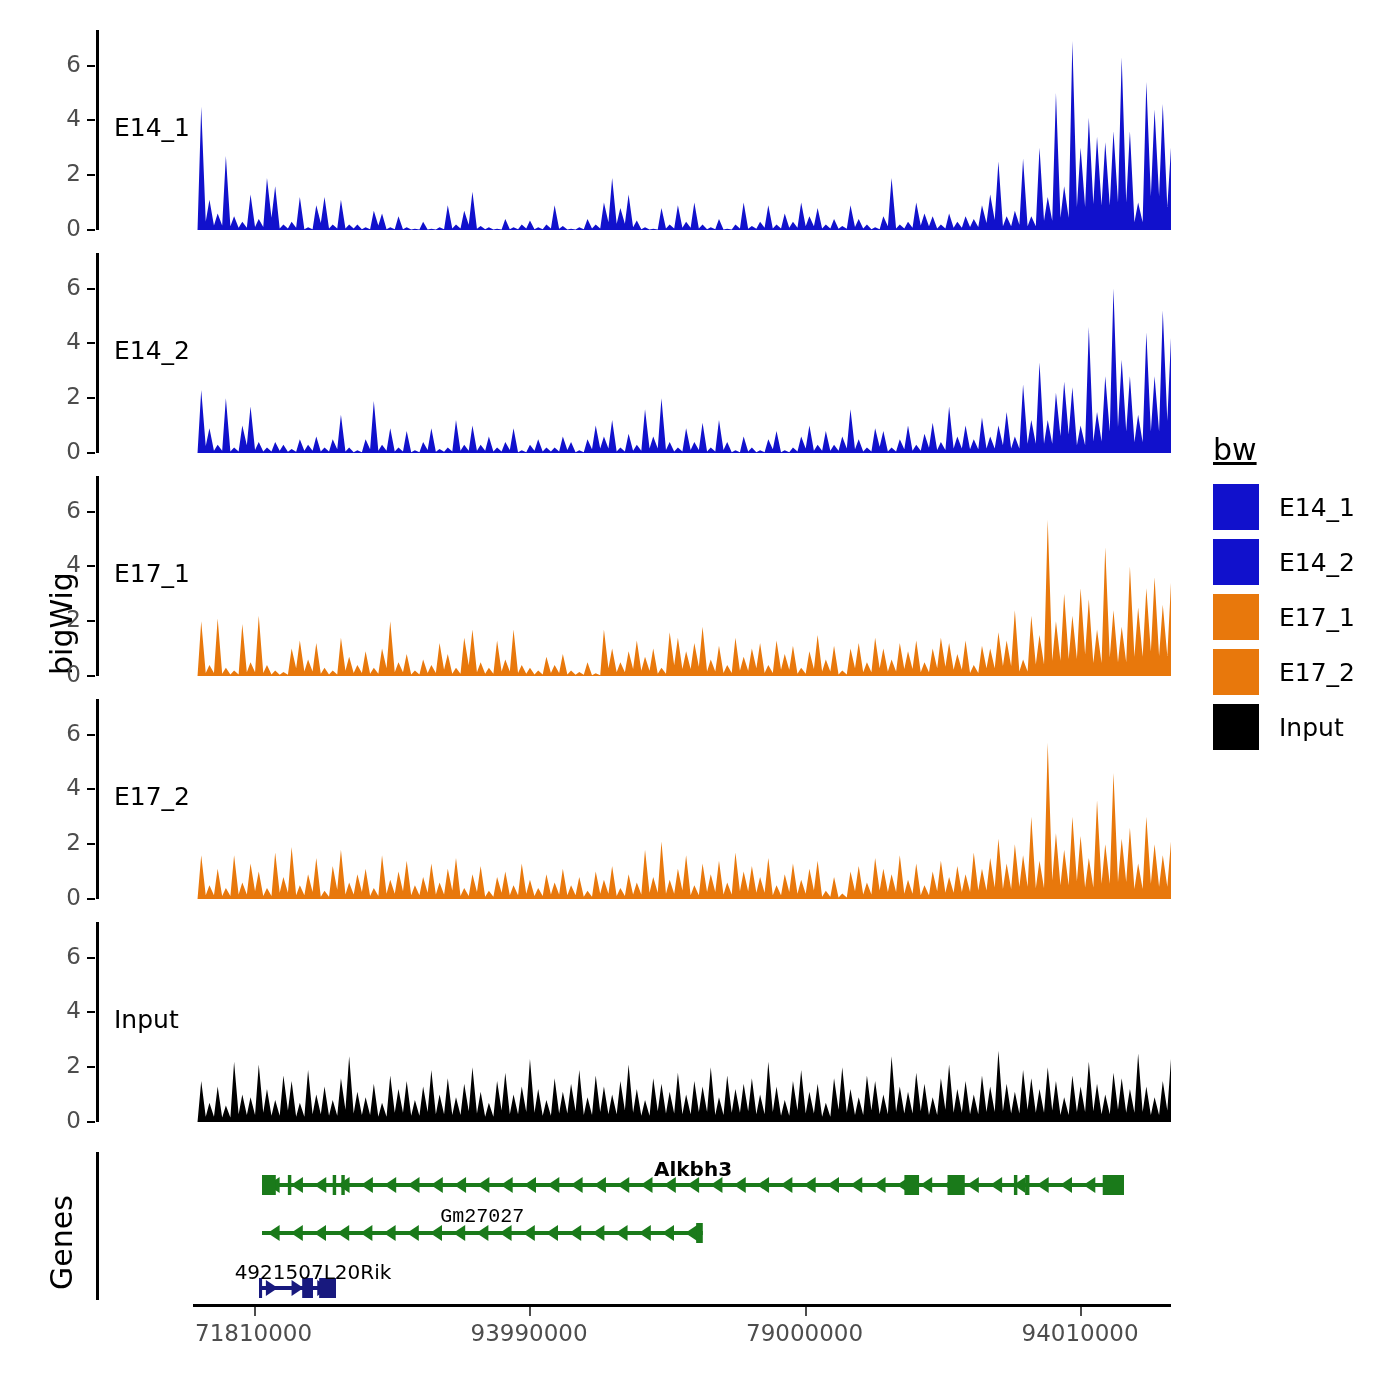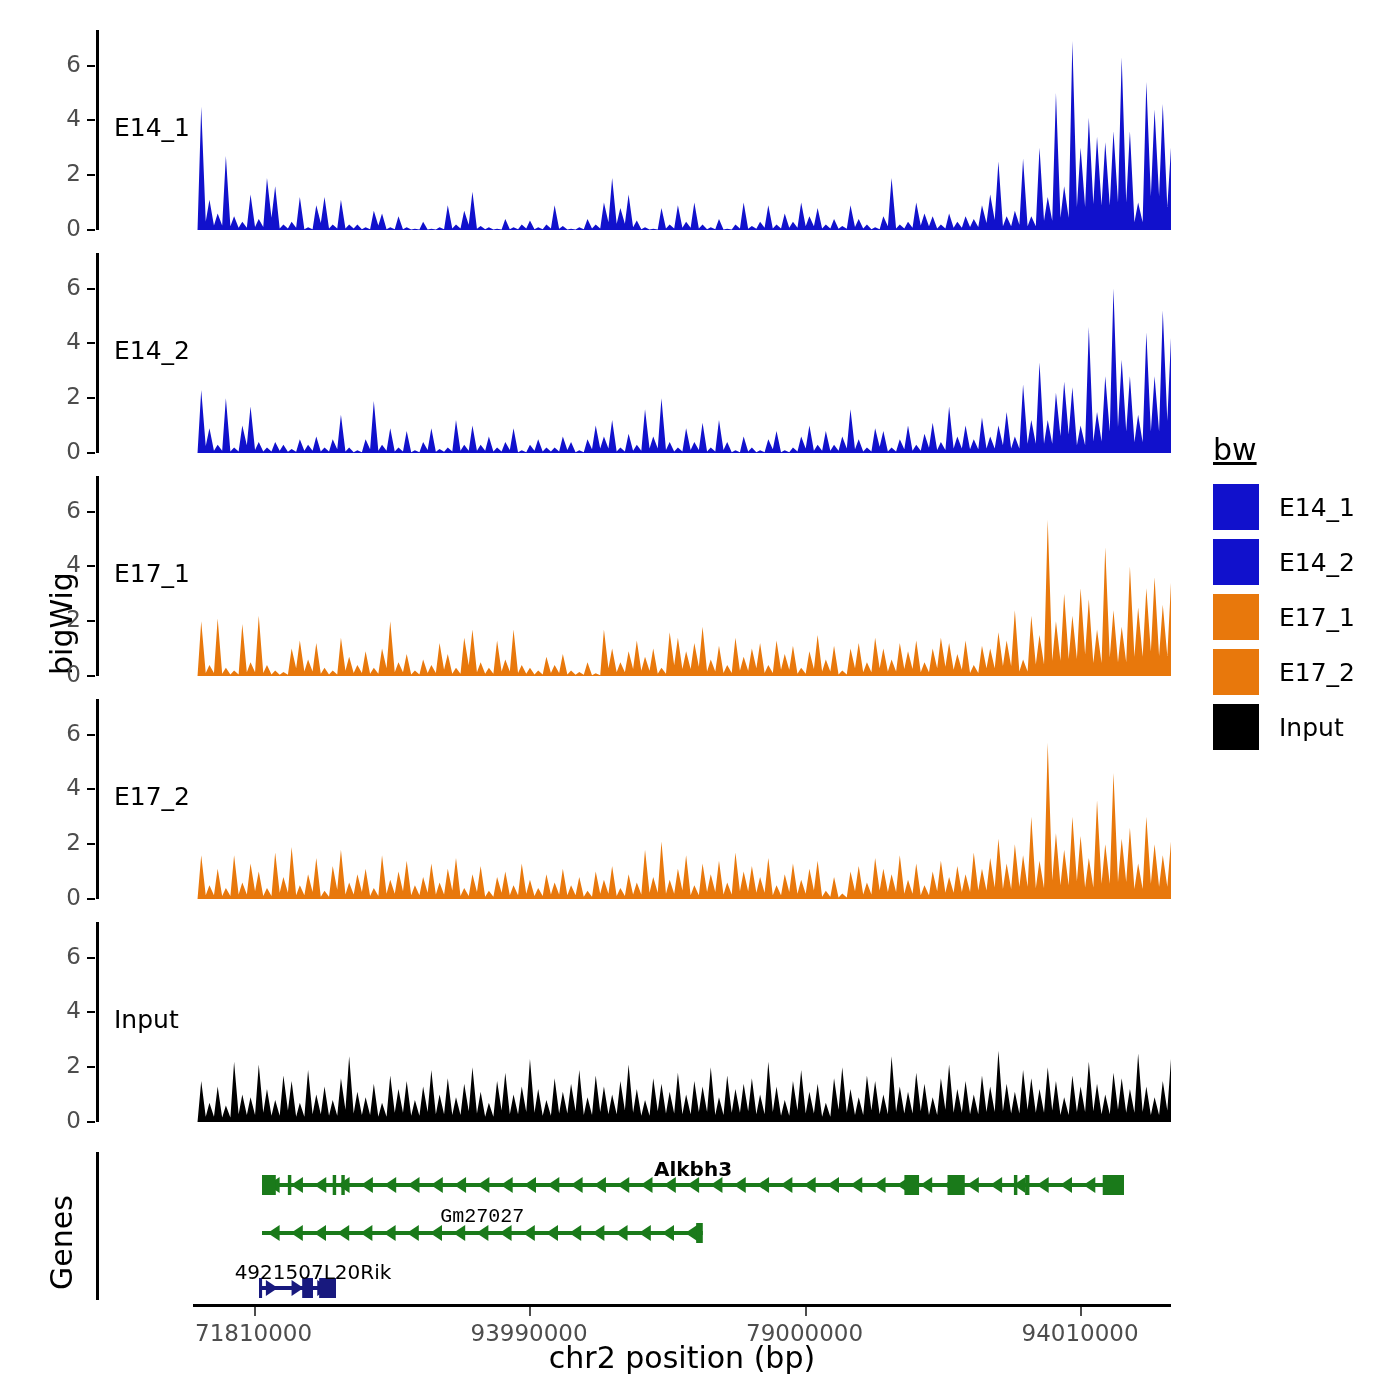--- a/index.html
+++ b/index.html
@@ -217,21 +217,20 @@
       <div class="xaxis" style="left: 193px; top: 1304px; width: 978px;"></div>
       <div class="xtick" style="left: 253.608px; top: 1307px;"></div>
       <div class="xticklbl" style="left: 143.608px; top: 1320px; width: 220px;">71810000</div>
       <div class="xtick" style="left: 529.101px; top: 1307px;"></div>
       <div class="xticklbl" style="left: 419.101px; top: 1320px; width: 220px;">93990000</div>
       <div class="xtick" style="left: 804.594px; top: 1307px;"></div>
       <div class="xticklbl" style="left: 694.594px; top: 1320px; width: 220px;">79000000</div>
       <div class="xtick" style="left: 1080.09px; top: 1307px;"></div>
       <div class="xticklbl" style="left: 970.087px; top: 1320px; width: 220px;">94010000</div>
     </div>
-  <div class="xtitle" style="left:193px; width:978px; top:1340px;">chr2 position (bp)</div>
 
   <div class="legend" id="legend-host" style="left:1213px; top:432px;">
       <div class="legend-title" style="left: 0px; top: 0px; text-decoration: underline;">bw</div>
       <div class="legend-row" style="left: 0px; top: 52px;">
         <span class="legend-swatch" style="background: rgb(17, 17, 204);"></span>
         <span class="legend-text">E14_1</span>
       </div>
       <div class="legend-row" style="left: 0px; top: 107px;">
         <span class="legend-swatch" style="background: rgb(17, 17, 204);"></span>
         <span class="legend-text">E14_2</span>

